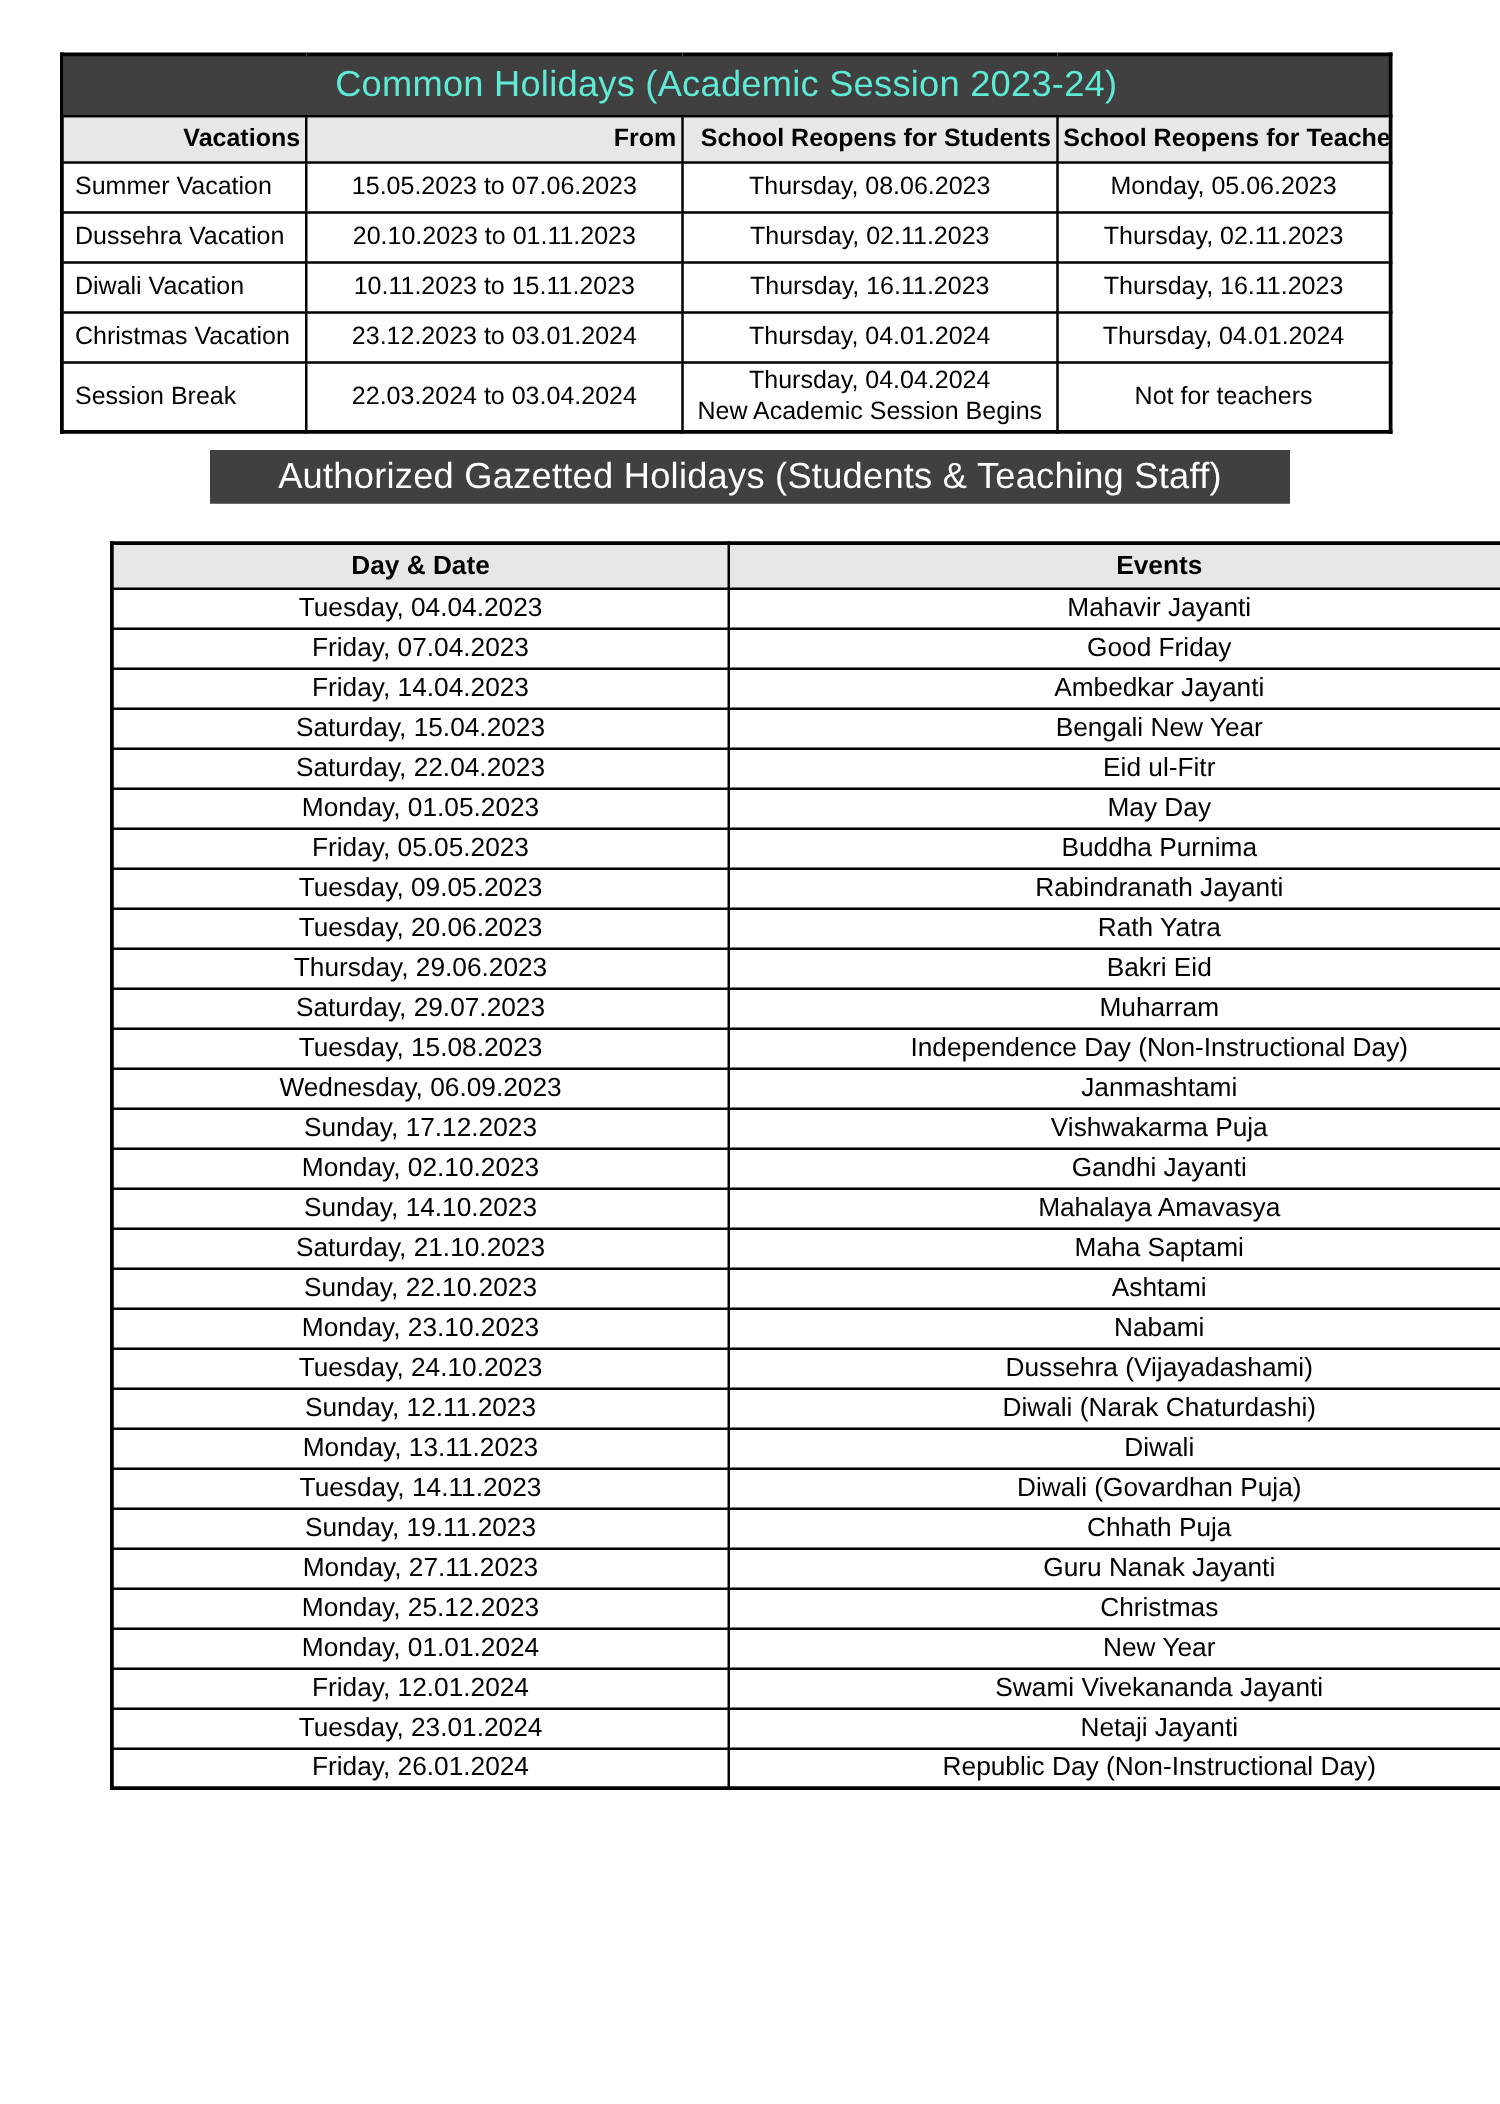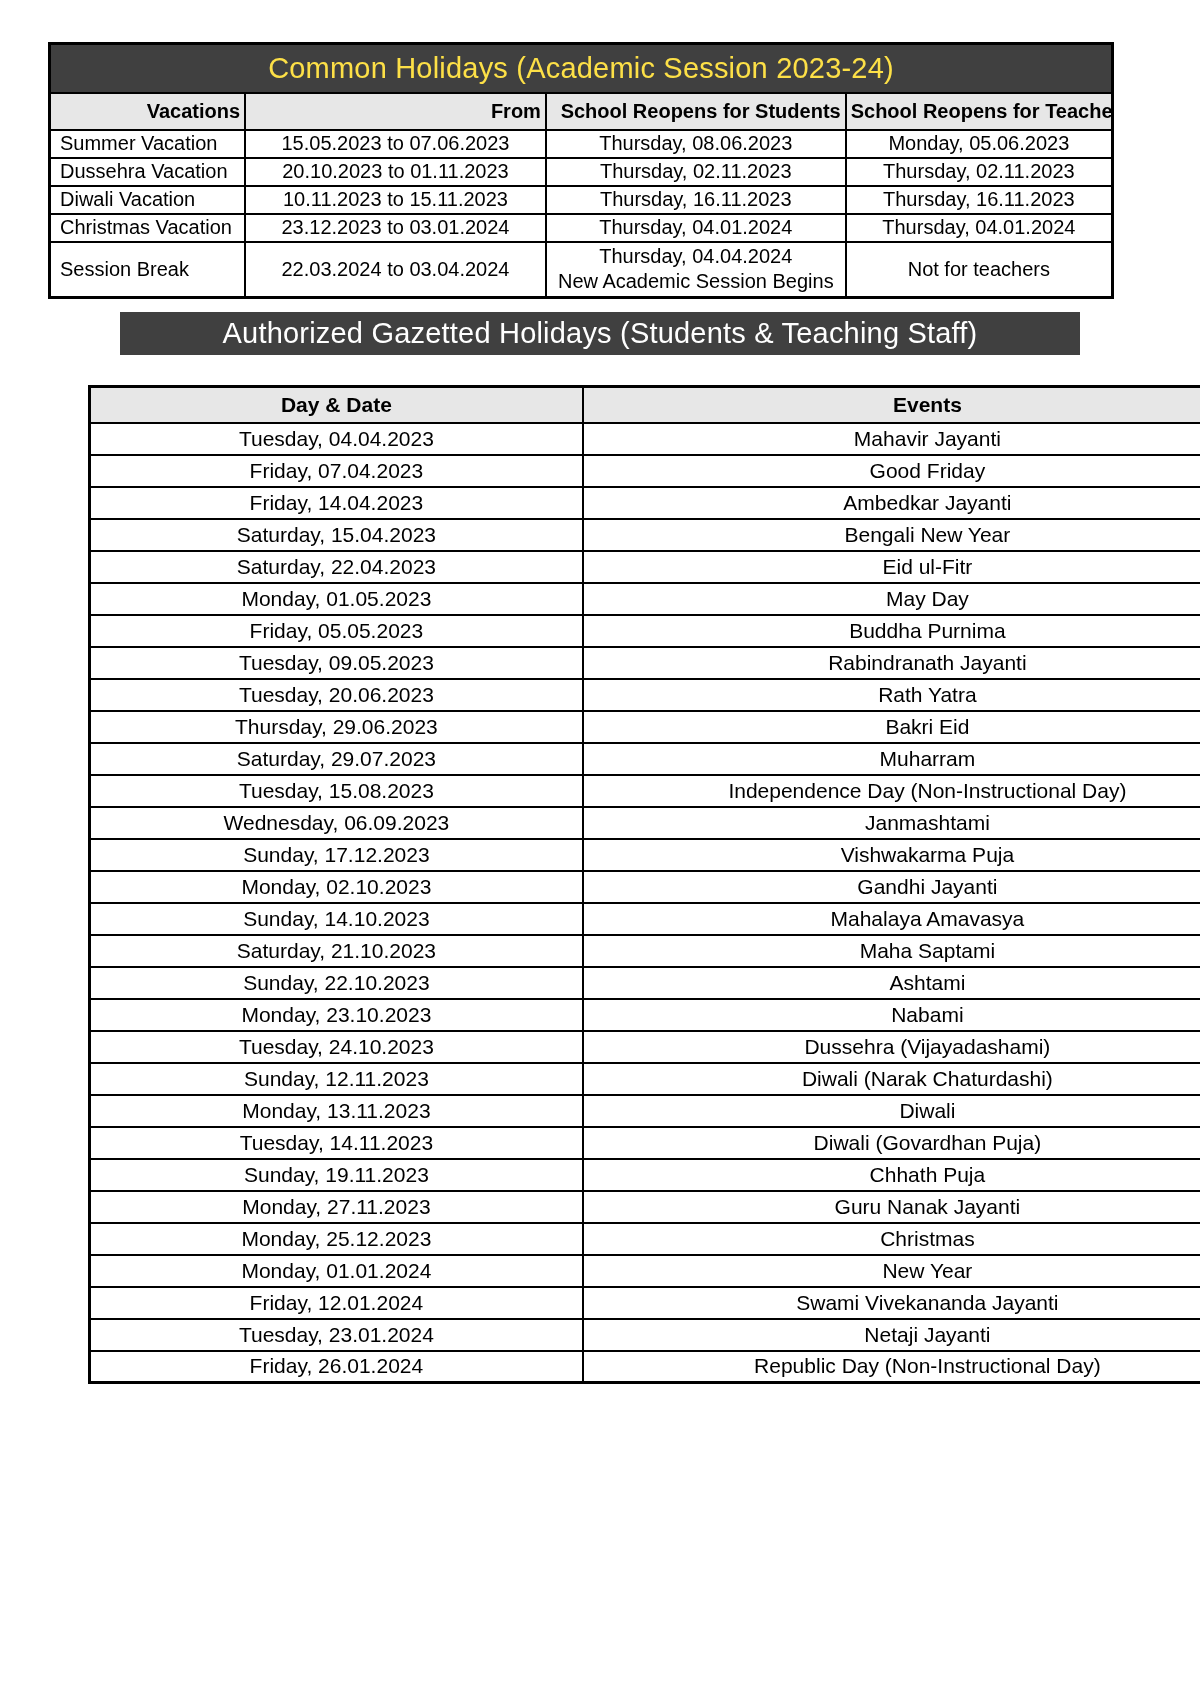--- a/index.html
+++ b/index.html
@@ -24,48 +24,48 @@
     margin: 42px 0 0 48px;
     border: 3px solid #000;
   }
   .t1 th, .t1 td {
     border: 2px solid #000;
     overflow: hidden;
     white-space: nowrap;
   }
   .t1 .title-bar {
     background: #404040;
-    color: #fde047;
+    color: #5eead4;
     font-size: 29px;
     font-weight: normal;
     height: 49px;
     text-align: center;
     letter-spacing: 0.2px;
   }
   .t1 thead tr.cols th {
     background: #e7e7e7;
     font-size: 20px;
     font-weight: bold;
     height: 37px;
     text-align: right;
     padding: 2px 4px;
   }
   .t1 tbody td {
     font-size: 20px;
-    height: 28px;
+    height: 40px;
     text-align: center;
     padding: 1px 6px;
   }
   .t1 tbody td.cell-vacation { text-align: left; padding-left: 9px; }
   .t1 tbody tr.tall td { height: 56px; }
   .t1 .two-line div { line-height: 25px; }
 
   
   .section-bar {
-    width: 960px;
+    width: 864px;
     height: 43px;
     margin: 13px auto 0;
     background: #404040;
     color: #ffffff;
     font-size: 29px;
     line-height: 43px;
     text-align: center;
     letter-spacing: 0.2px;
   }
 

